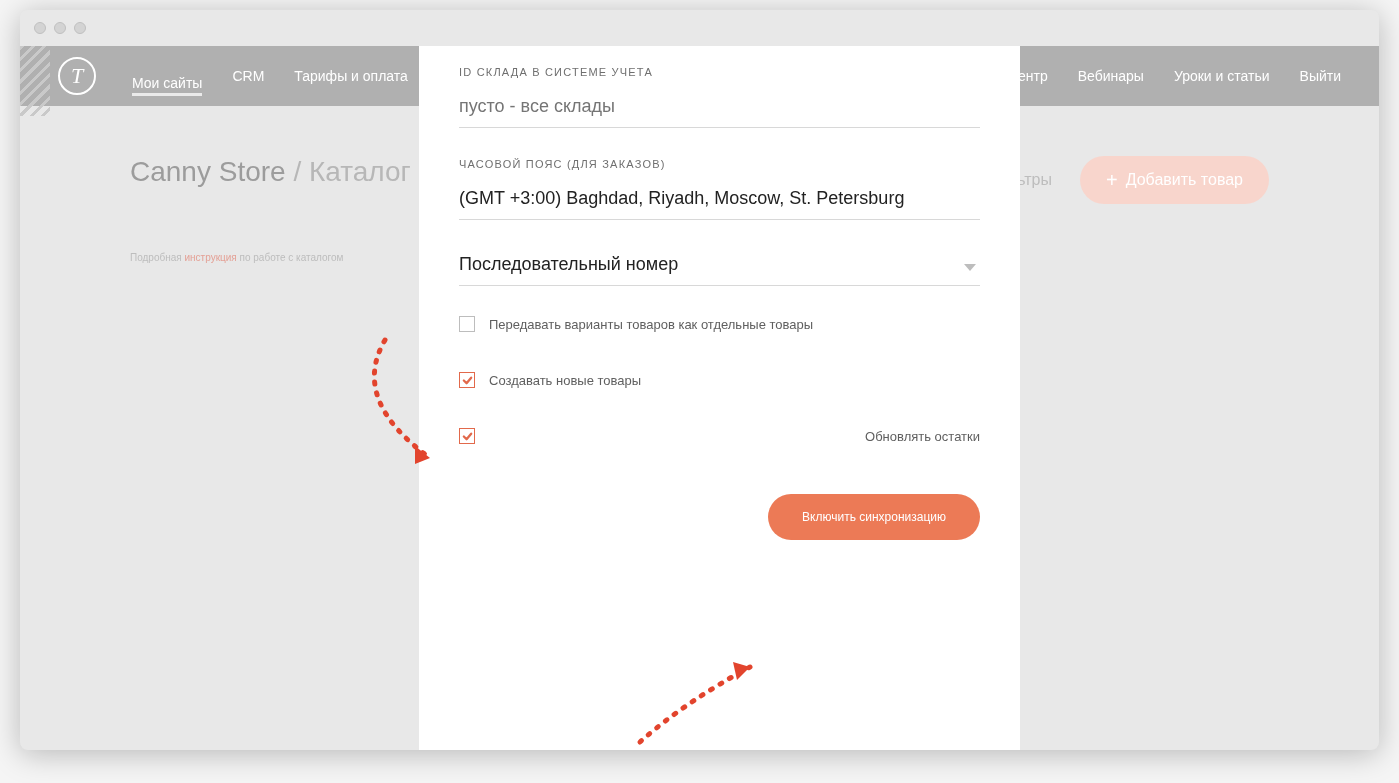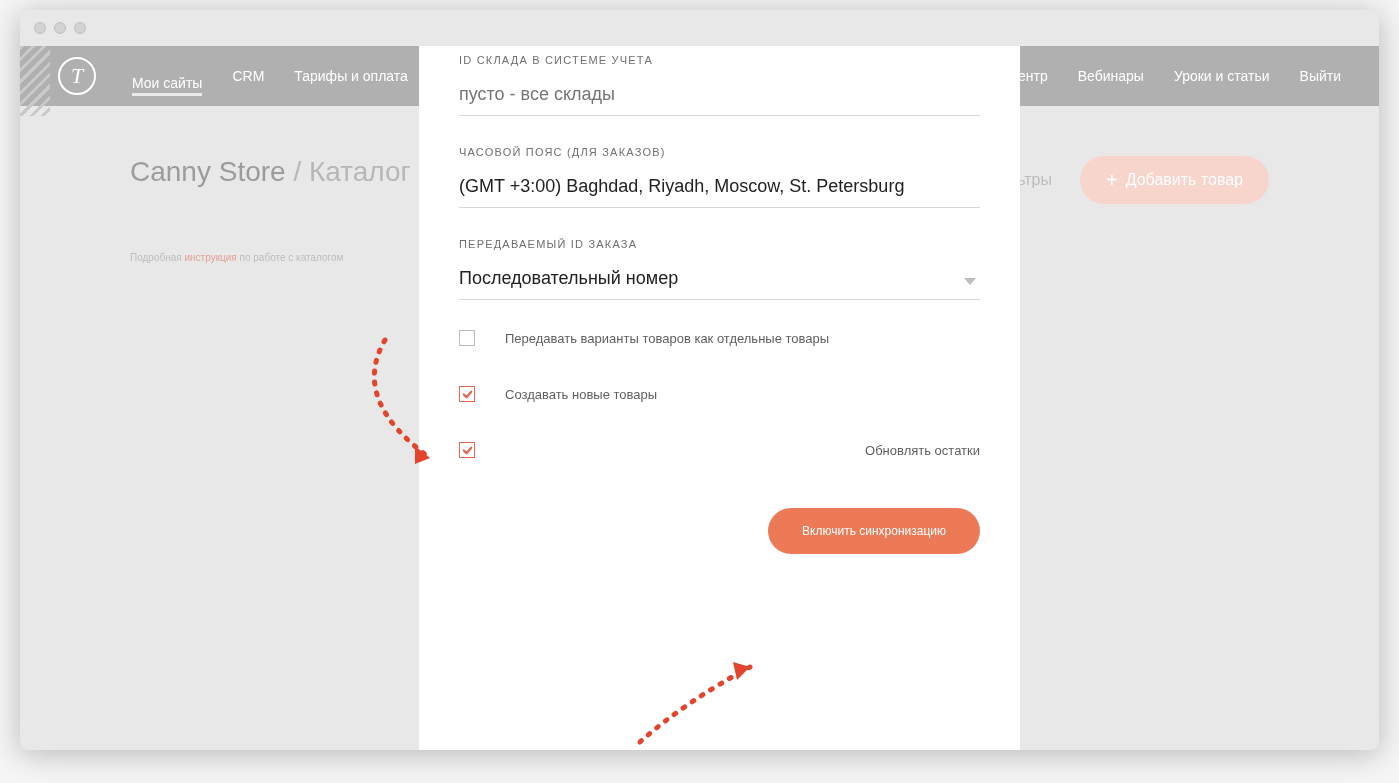--- a/index.html
+++ b/index.html
@@ -117,21 +117,21 @@
   }
 
   
   .modal {
     position: absolute;
     left: 399px;
     top: 36px;
     width: 601px;
     height: 720px;
     background: #fff;
-    padding: 8px 40px 40px 40px;
+    padding: 20px 40px 40px 40px;
   }
   .field-group { margin-bottom: 30px; }
   .field-label {
     font-size: 11px;
     letter-spacing: 1.2px;
     color: #6f6f6f;
     text-transform: uppercase;
     margin-bottom: 14px;
   }
   .field-control {
@@ -152,21 +152,21 @@
     right: 4px;
     top: 14px;
     width: 0; height: 0;
     border-left: 6px solid transparent;
     border-right: 6px solid transparent;
     border-top: 7px solid #bdbdbd;
   }
   .checkbox-row {
     display: flex;
     align-items: center;
-    gap: 30px;
+    gap: 14px;
     margin-top: 28px;
     font-size: 13px;
     color: #5f5f5f;
   }
   .checkbox {
     width: 16px; height: 16px;
     border: 1.5px solid #e2694b;
     display: flex;
     align-items: center;
     justify-content: center;
@@ -255,21 +255,20 @@
     </div>
 
     <div class="field-group">
       <div class="field-label">ЧАСОВОЙ ПОЯС (ДЛЯ ЗАКАЗОВ)</div>
       <div class="select-wrap">
         <div class="field-control" style="white-space:nowrap;overflow:hidden;">(GMT +3:00) Baghdad, Riyadh, Moscow, St. Petersburg</div>
       </div>
     </div>
 
     <div class="field-group">
-      <div class="field-label">ПЕРЕДАВАЕМЫЙ ID ЗАКАЗА</div>
       <div class="select-wrap">
         <div class="field-control">Последовательный номер</div>
         <div class="select-caret"></div>
       </div>
     </div>
 
     <div class="checkbox-row">
       <div class="checkbox unchecked"></div>
       <span>Передавать варианты товаров как отдельные товары</span>
     </div>

